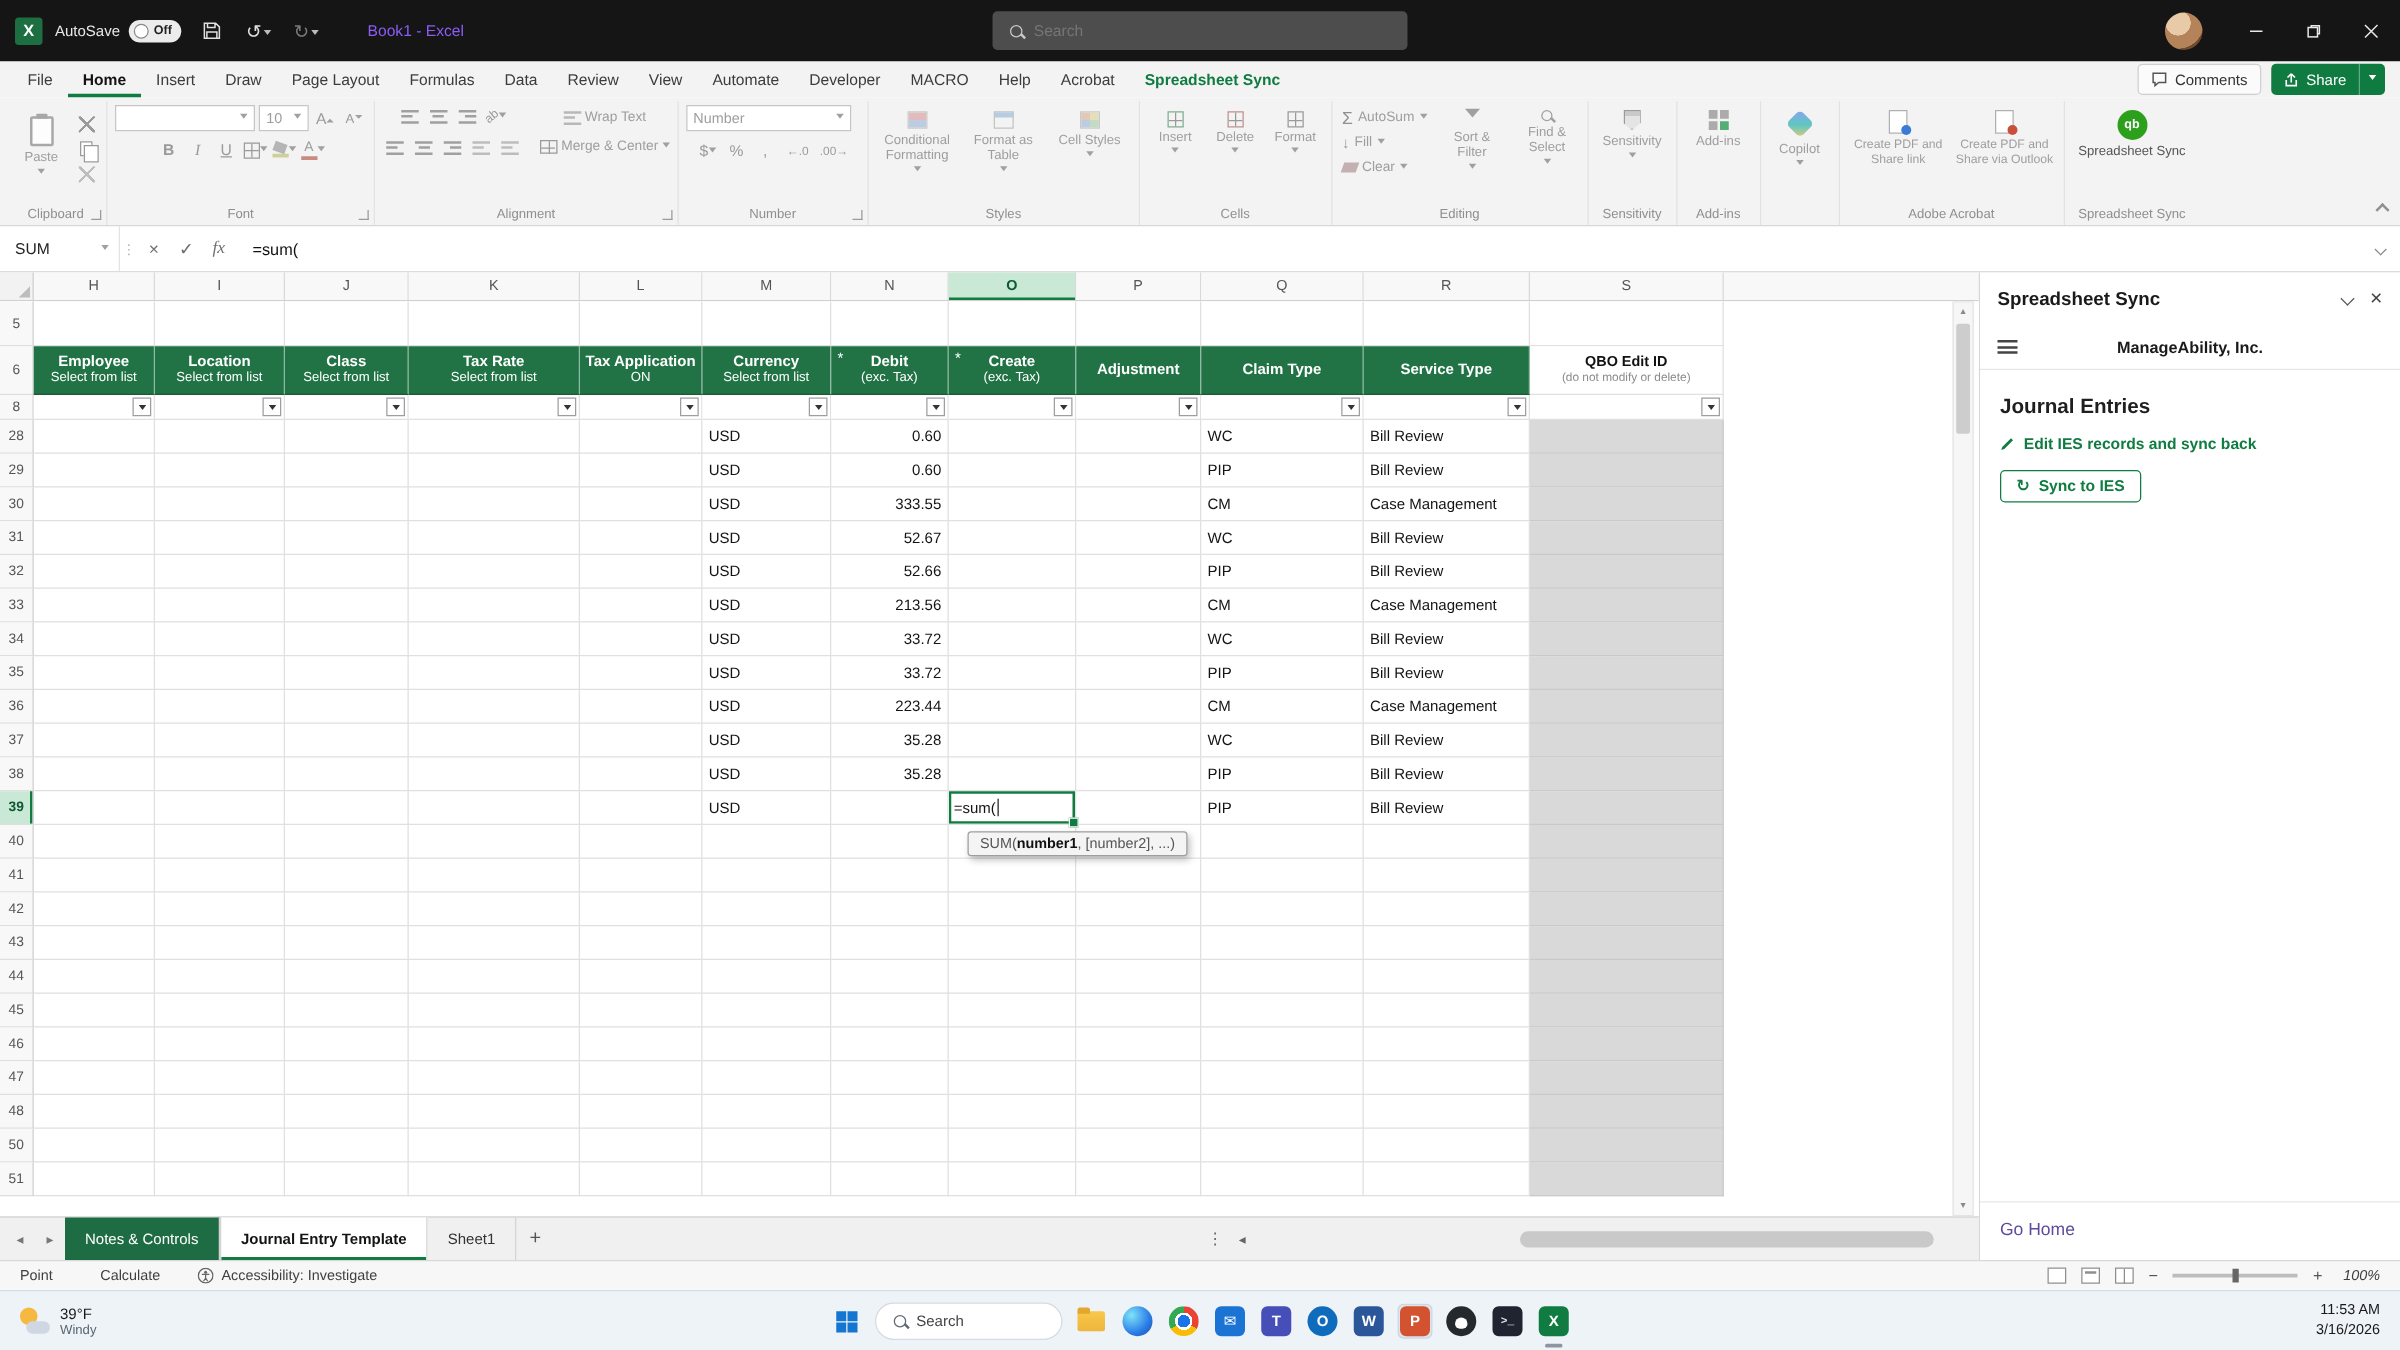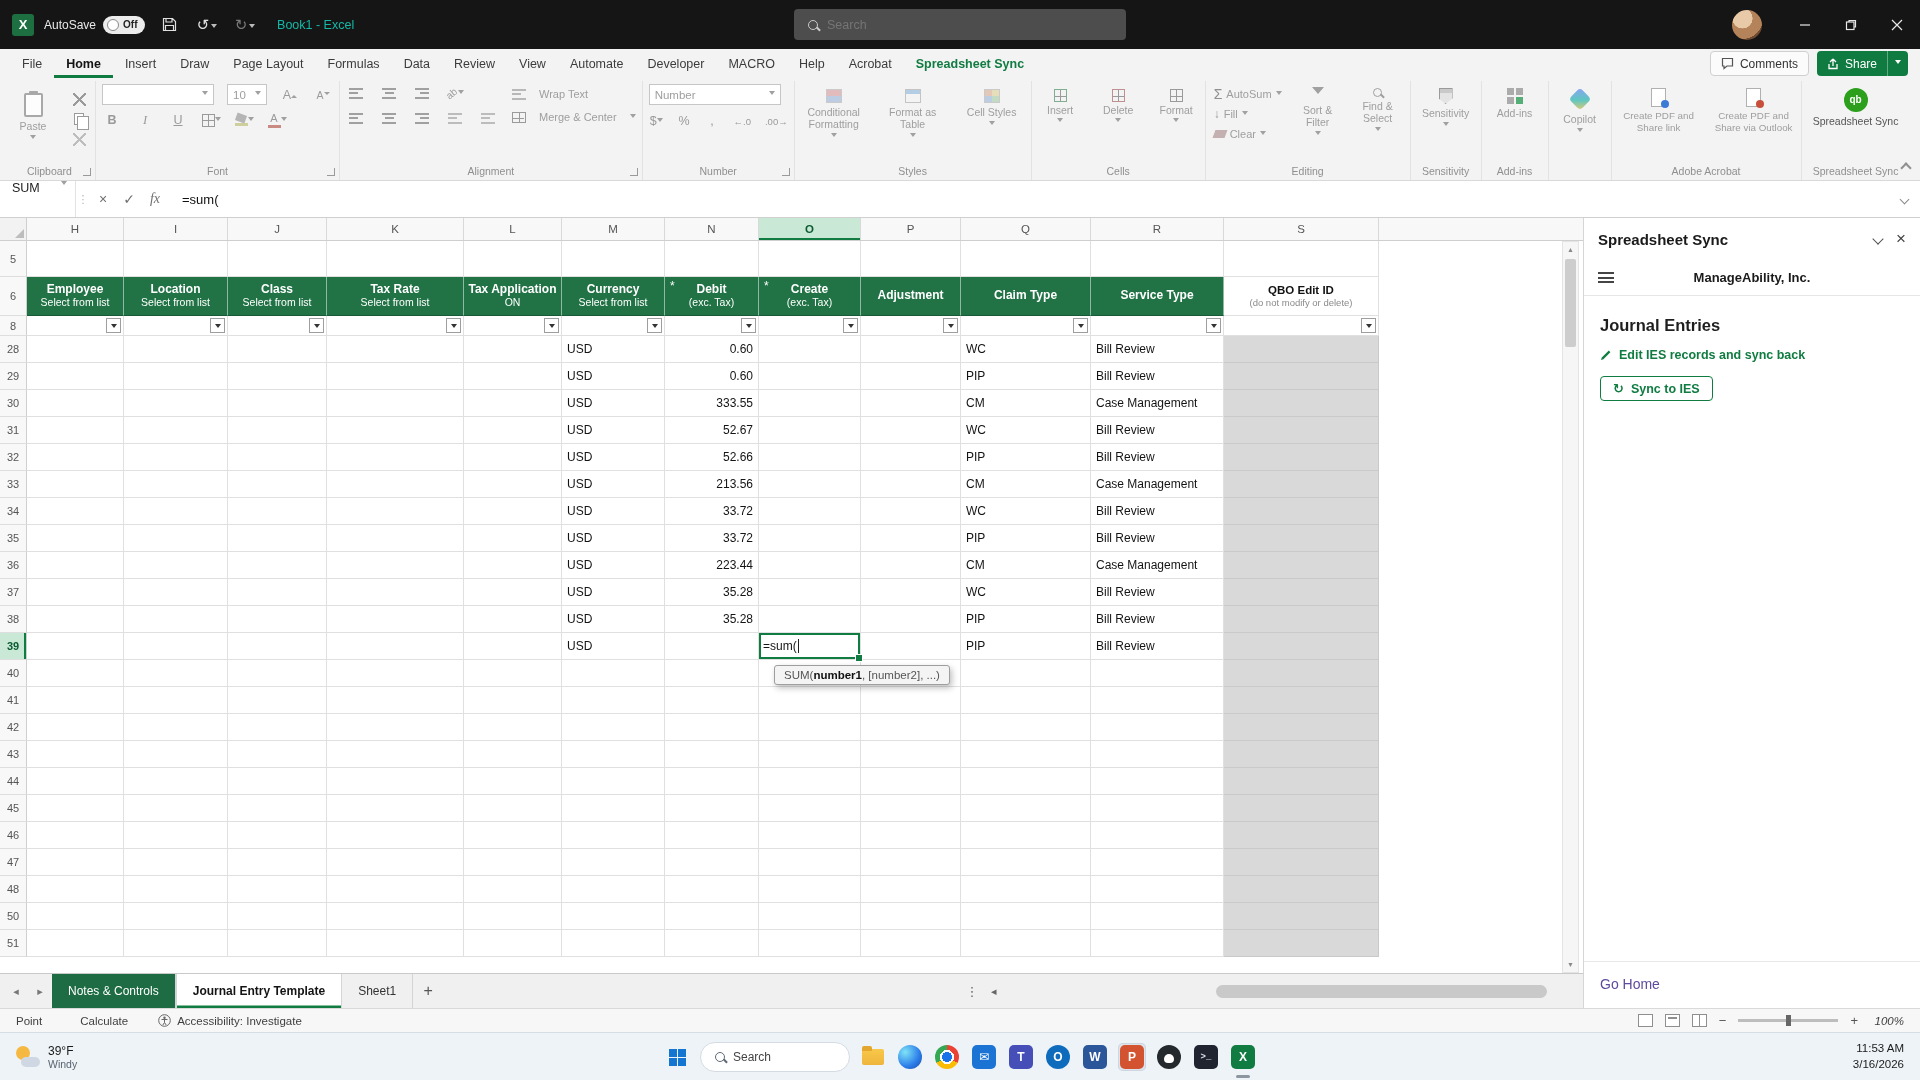--- a/index.html
+++ b/index.html
@@ -12,21 +12,21 @@
   .tb-left { display:flex; align-items:center; gap:10px; padding-left:12px; }
   .xl-logo { width:22px; height:22px; background:#1D6F42; border-radius:3px; color:#fff; font-weight:700;
     font-size:13px; display:flex; align-items:center; justify-content:center; }
   .autosave { display:flex; align-items:center; gap:7px; color:#e8e8e8; font-size:12px; }
   .toggle { width:42px; height:18px; border-radius:9px; background:#ececec; display:flex; align-items:center; gap:4px; padding:0 4px; }
   .knob { width:12px; height:12px; border-radius:50%; background:#fff; border:1px solid #8a8a8a; flex:none; }
   .toggle-lbl { font-size:10px; color:#222; font-weight:700; }
   .tb-icon { width:28px; height:30px; display:flex; align-items:center; justify-content:center; color:#e0e0e0; font-size:15px; }
   .tb-icon.dim { color:#7a7a7a; }
   .tb-icon .mini-chv { width:0; height:0; border:3px solid transparent; border-top:4px solid #bbb; margin-left:2px; margin-top:6px; }
-  .doc-title { color:#14b8a6; font-size:12.5px; margin-left:8px; }
+  .doc-title { color:#8b5cf6; font-size:12.5px; margin-left:25px; }
   .tb-search { position:absolute; left:50%; top:9px; transform:translateX(-50%); width:332px; height:31px;
     background:#4d4d4d; border-radius:4px; display:flex; align-items:center; gap:9px; padding-left:14px; }
   .tb-search input { background:transparent; border:none; outline:none; color:#cfcfcf; font-size:12.5px; width:250px;
     font-family:inherit; }
   .mag { width:10px; height:10px; border:1.6px solid #c9c9c9; border-radius:50%; position:relative; flex:none; }
   .mag::after { content:""; position:absolute; width:5px; height:1.6px; background:#c9c9c9; transform:rotate(45deg); right:-4px; bottom:-1px; }
   .tb-right { position:absolute; right:0; top:0; height:49px; display:flex; align-items:center; }
   .avatar { width:30px; height:30px; border-radius:50%; margin-right:20px;
     background:radial-gradient(circle at 35% 28%, #e8c9a8 0 34%, #b5835a 35% 70%, #6e4a30 71%); }
   .winctl { width:46px; height:49px; display:flex; align-items:center; justify-content:center; }
@@ -45,21 +45,21 @@
   .chv { width:0; height:0; border:3.5px solid transparent; border-top:4px solid #a0a0a0; display:inline-block; }
   .chv.white { border-top-color:#fff; }
 
   
   .ribbon { height:103px; background:#f3f3f3; border-bottom:1px solid #d9d9d9; display:flex; padding:3px 4px 0; position:relative; flex:none; }
   .rgroup { position:relative; border-right:1px solid #e2e2e2; padding:3px 6px 17px; flex:none; }
   .rg-label { position:absolute; left:0; right:0; bottom:3px; text-align:center; font-size:10.5px; color:#8f8f8f; white-space:nowrap; }
   .launcher { position:absolute; right:4px; bottom:4px; width:8px; height:8px; border-right:1.5px solid #9a9a9a; border-bottom:1.5px solid #9a9a9a; }
   .bigb { display:inline-flex; flex-direction:column; align-items:center; gap:3px; padding:4px 4px 1px; min-width:46px;
     font-size:10.5px; color:#9e9e9e; text-align:center; line-height:1.15; vertical-align:top; }
-  .rrow { display:flex; align-items:center; gap:13px; }
+  .rrow { display:flex; align-items:center; gap:3px;justify-content:center; }
   .sbtn { width:20px; height:18px; display:flex; align-items:center; justify-content:center; color:#9a9a9a; }
   .combo { height:21px; border:1px solid #c6c6c6; background:#fff; display:flex; align-items:center; padding:0 5px;
     font-size:11.5px; color:#9e9e9e; justify-content:space-between; }
   .lt { font-size:12.5px; color:#9a9a9a; }
   .b-b{font-weight:700} .b-i{font-style:italic; font-family:"Liberation Serif",serif} .b-u{text-decoration:underline}
   .bars { width:14px; height:11px; background:
     linear-gradient(#a0a0a0,#a0a0a0) 0 0/14px 2px no-repeat,
     linear-gradient(#a0a0a0,#a0a0a0) 0 4.5px/9px 2px no-repeat,
     linear-gradient(#a0a0a0,#a0a0a0) 0 9px/14px 2px no-repeat; }
   .bars.c { background:
@@ -111,21 +111,21 @@
   .pdf-ic.blue::after { background:#3a7bd5; }
   .pdf-ic.red::after { background:#c94f3d; }
   .qb-ic { width:24px; height:24px; border-radius:50%; background:#2CA01C; color:#fff; font-weight:700; font-size:10px;
     display:flex; align-items:center; justify-content:center; }
   .collapse-chv { position:absolute; right:10px; bottom:8px; width:8px; height:8px; border-left:2px solid #8f8f8f;
     border-top:2px solid #8f8f8f; transform:rotate(45deg); }
   .dark-lbl { color:#555 !important; }
 
   
   .formula-bar { height:37px; background:#fff; border-bottom:1px solid #d0d0d0; display:flex; align-items:stretch; flex:none; }
-  .name-box { width:76px; display:flex; align-items:flex-start; justify-content:space-between; padding:0 8px 0 12px;
+  .name-box { width:96px; display:flex; align-items:center; justify-content:space-between; padding:0 8px 0 12px;
     font-size:12.5px; color:#222; border-right:1px solid #e3e3e3; }
   .fb-dots { width:14px; display:flex; align-items:center; justify-content:center; color:#b5b5b5; font-size:11px; }
   .fb-btn { width:26px; display:flex; align-items:center; justify-content:center; font-size:14px; color:#707070; }
   .fb-fx { font-style:italic; font-family:"Liberation Serif",serif; font-size:14px; }
   .fb-text { display:flex; align-items:center; padding-left:14px; font-size:13px; color:#111; flex:1; }
   .fb-expand { display:flex; align-items:center; padding-right:12px; }
   .chv-down { width:7px; height:7px; border-right:1.6px solid #8a8a8a; border-bottom:1.6px solid #8a8a8a; transform:rotate(45deg); }
 
   
   .main-area { flex:1; display:flex; min-height:0; }

